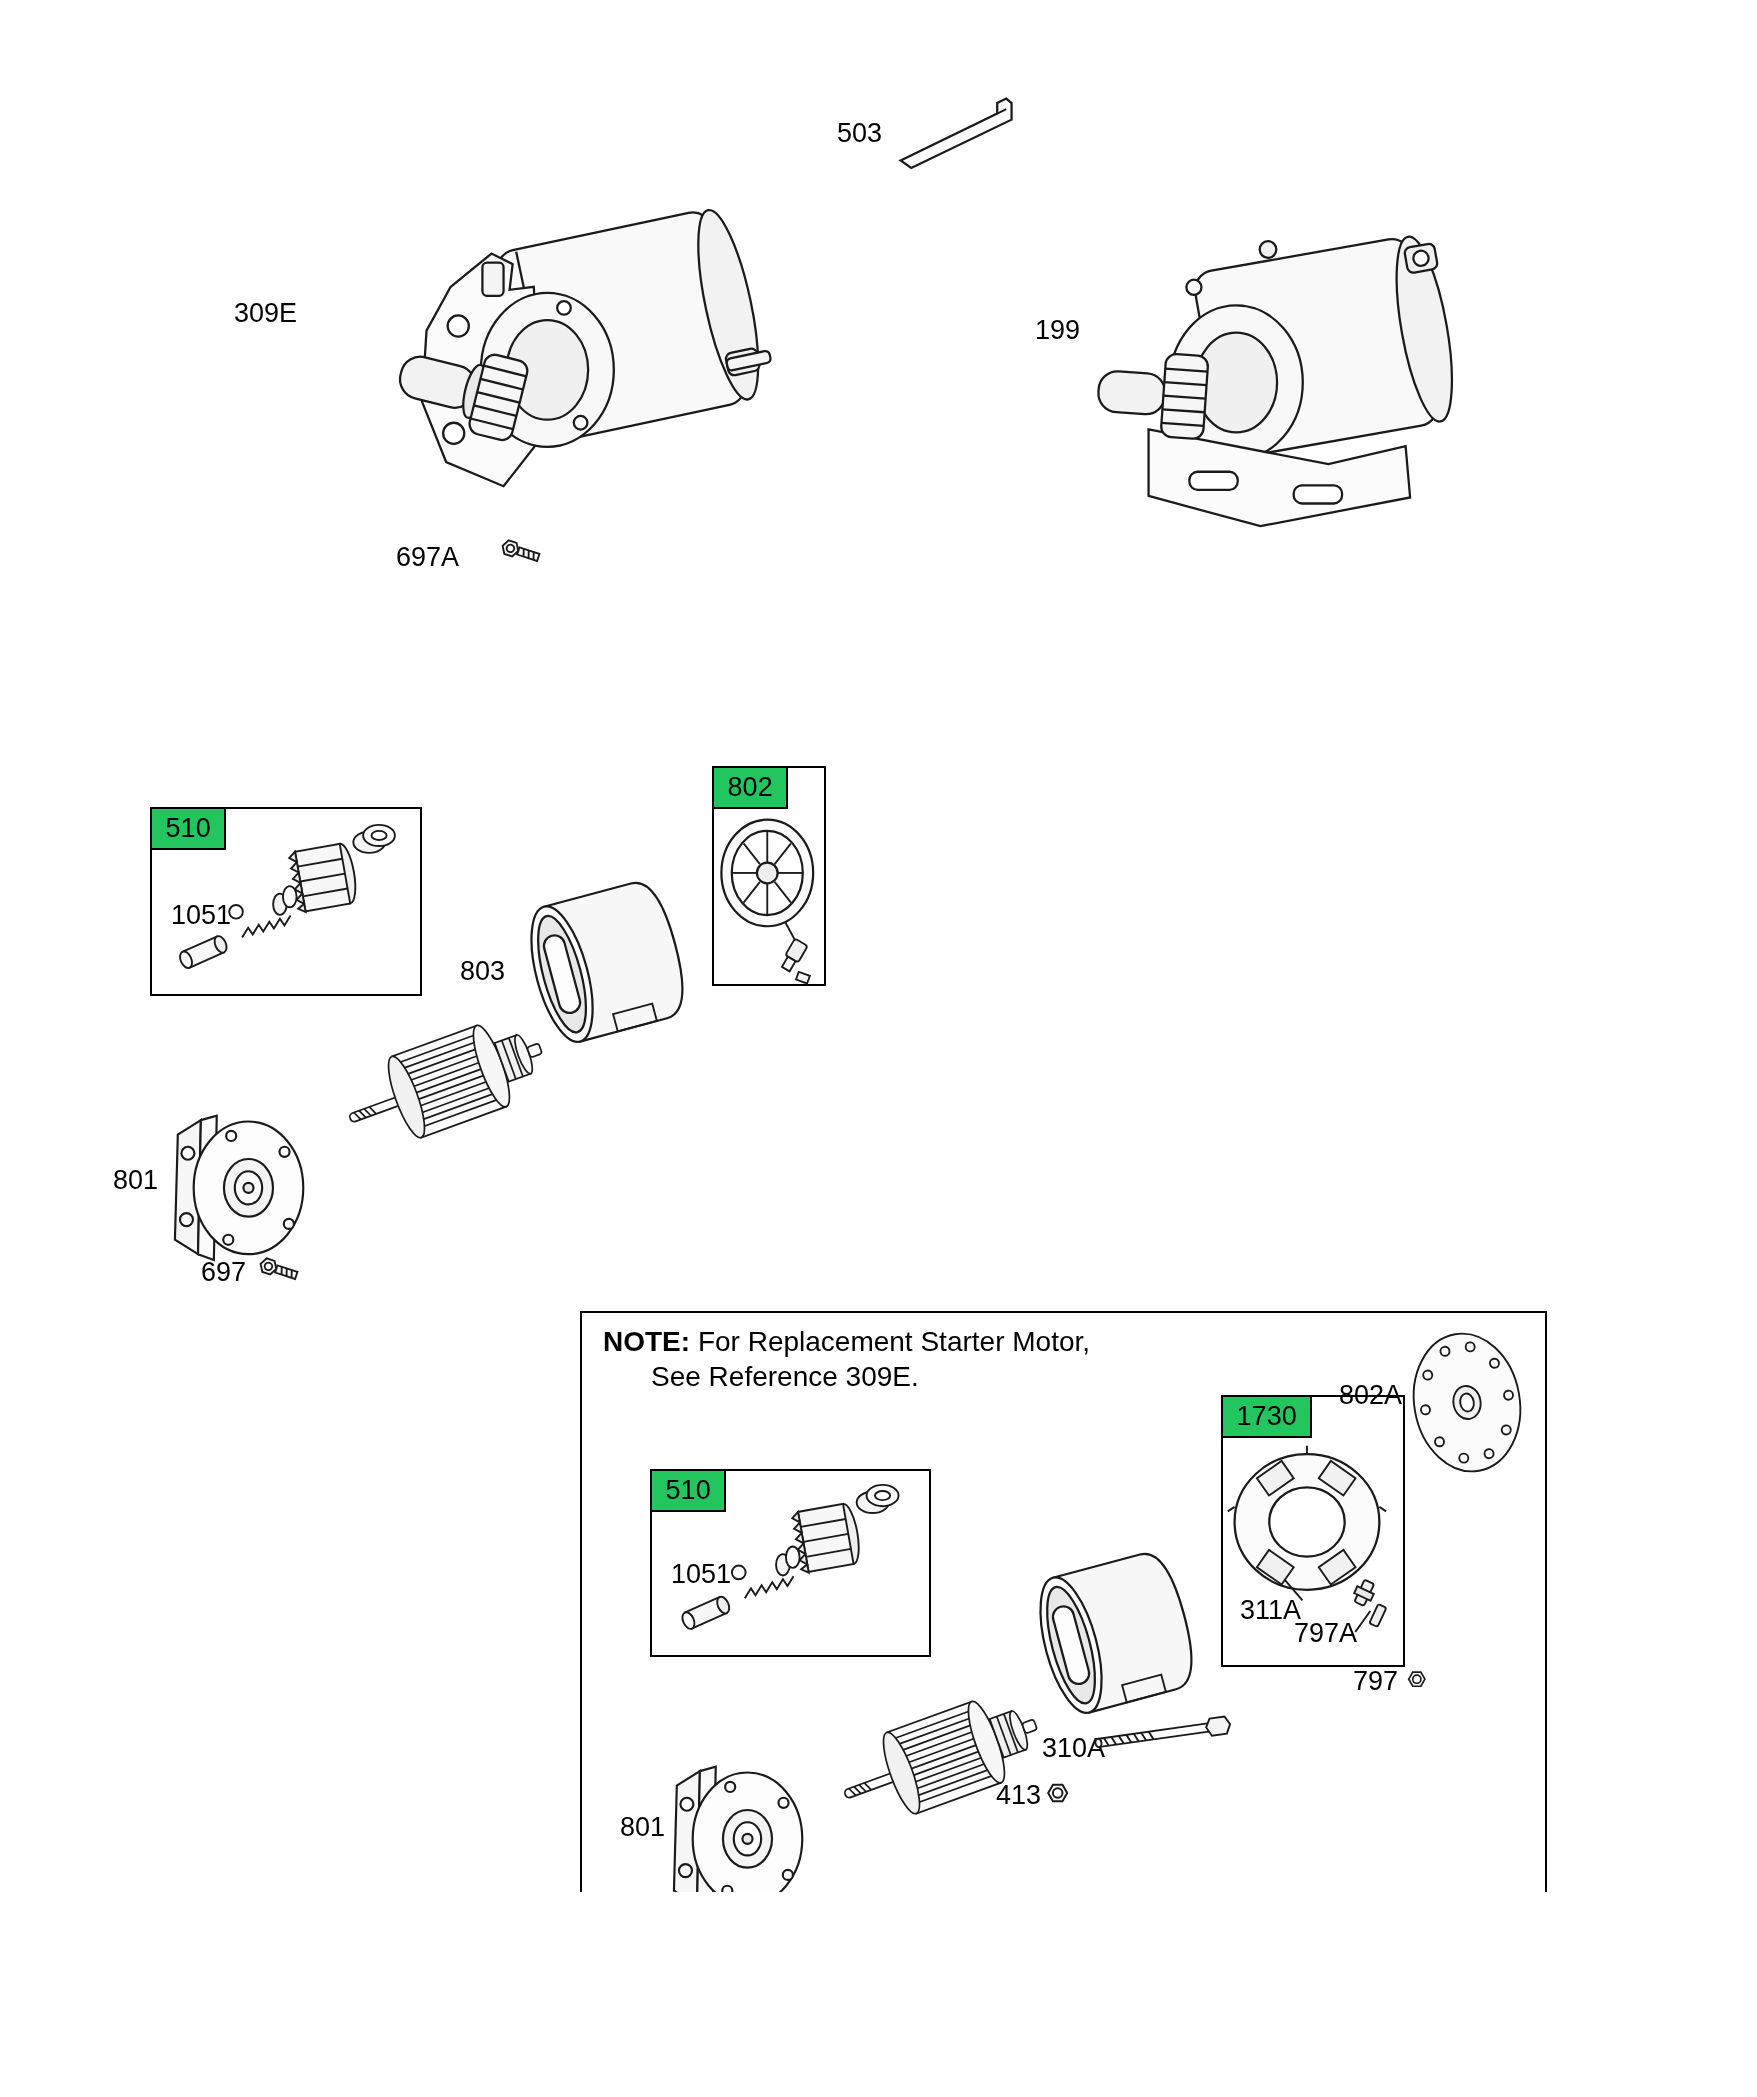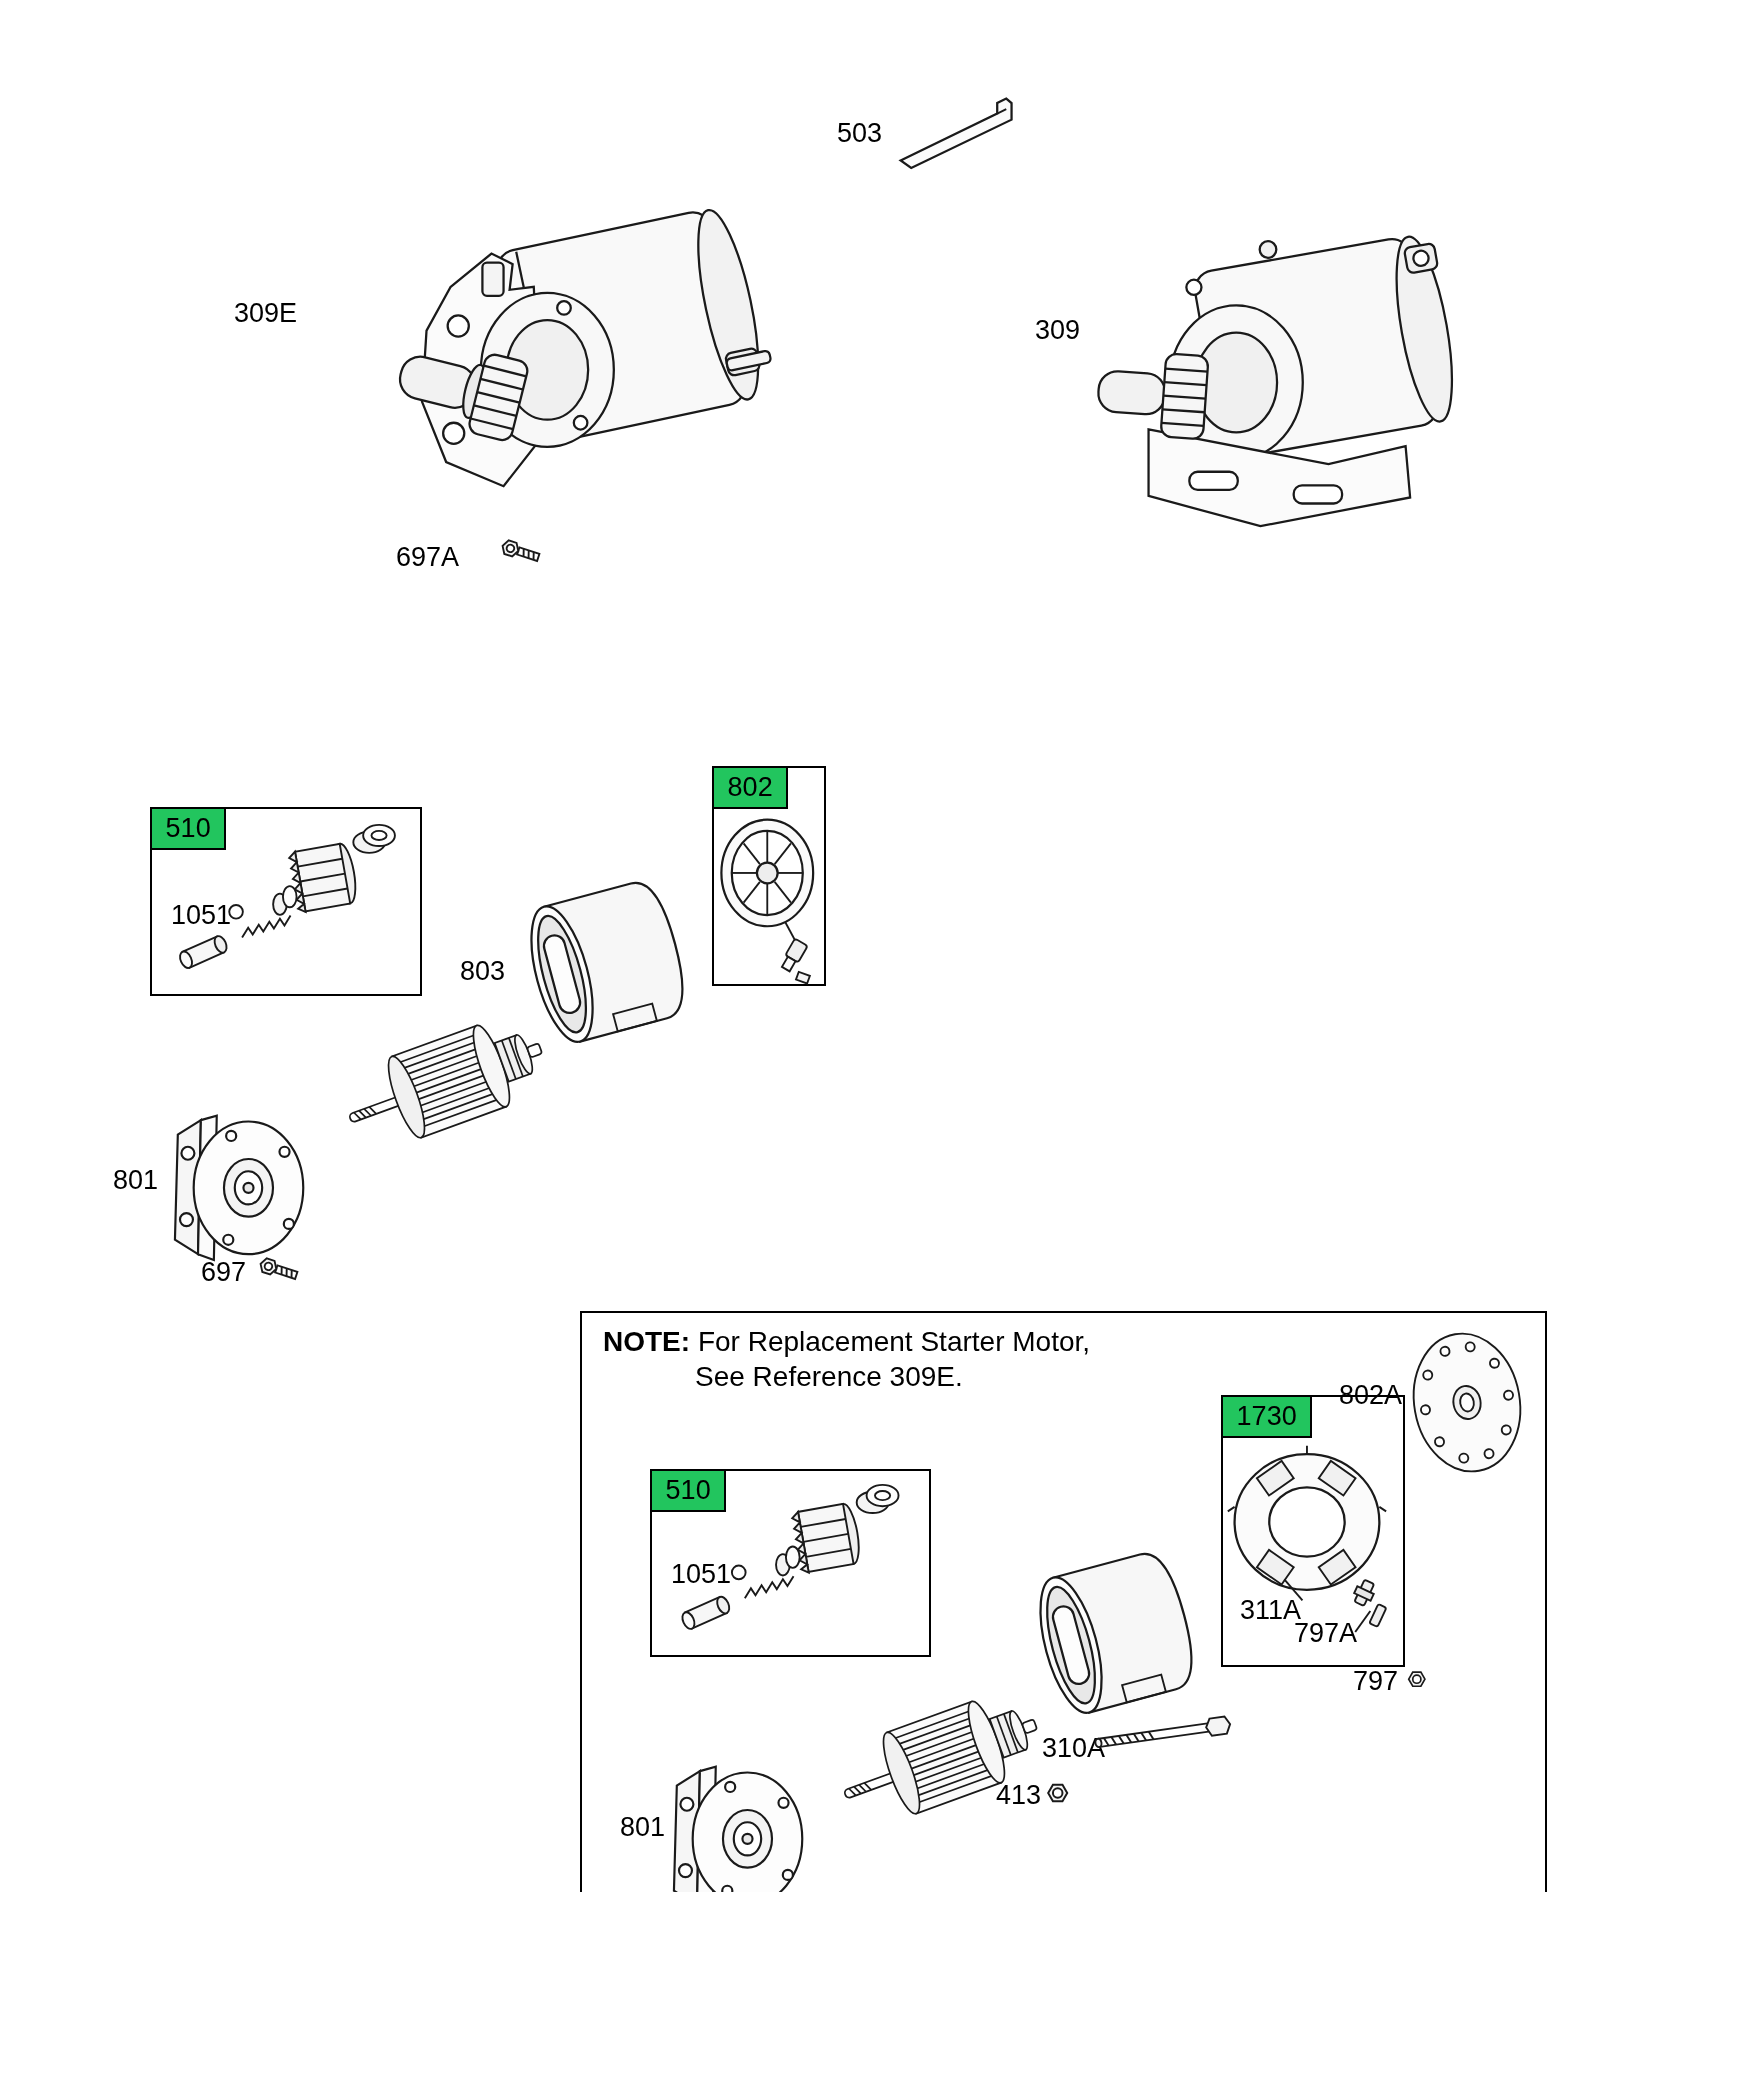--- a/index.html
+++ b/index.html
@@ -147,21 +147,21 @@
         <rect x="192" y="250" width="58" height="108" rx="14" fill="#f6f6f6"></rect>
         <line x1="192" y1="268" x2="250" y2="268"></line>
         <line x1="192" y1="286" x2="250" y2="286"></line>
         <line x1="192" y1="304" x2="250" y2="304"></line>
         <line x1="192" y1="322" x2="250" y2="322"></line>
         <line x1="192" y1="340" x2="250" y2="340"></line>
       </g>
     </g>
   </svg>
 
-  <div class="callout" style="left:1035px;top:316px">309</div>
+  <div class="callout" style="left:1035px;top:316px">199</div>
   <svg class="part" style="left:1079px;top:195px" width="378" height="363" viewBox="0 0 500 480">
     <g stroke="#1a1a1a" stroke-width="3" fill="#fdfdfd">
       <g transform="rotate(-10 300 210)">
         <rect x="170" y="80" width="290" height="250" rx="26" fill="#f9f9f9"></rect>
         <ellipse cx="460" cy="205" rx="30" ry="124" fill="#f2f2f2"></ellipse>
         <rect x="452" y="95" width="40" height="34" rx="8" fill="#efefef"></rect>
         <circle cx="472" cy="112" r="10" fill="#ffffff"></circle>
       </g>
       <ellipse cx="208" cy="248" rx="88" ry="102" fill="#f8f8f8"></ellipse>
       <ellipse cx="208" cy="248" rx="54" ry="66" fill="#f0f0f0"></ellipse>
@@ -239,21 +239,21 @@
       <use href="#sym-bolt" xlink:href="#sym-bolt"></use>
     </svg>
 
   <div class="frame" style="left:580px;top:1311px;width:967px;height:630px"></div>
 
   <div class="note" style="left:603px;top:1324px">
     <div>
       <span class="note-label">NOTE:</span>
       <span>For Replacement Starter Motor,</span>
     </div>
-    <div style="margin-left:92px">See Reference 309E.</div>
+    <div style="margin-left:48px">See Reference 309E.</div>
   </div>
 
   <div class="callout" style="left:1339px;top:1381px">802A</div>
   <svg class="part" style="left:1403px;top:1327px" width="128" height="151" viewBox="0 0 170 200">
     <g transform="rotate(-10 85 100)" stroke="#1a1a1a" stroke-width="2.5" fill="#fbfbfb">
       <ellipse cx="85" cy="100" rx="70" ry="92"></ellipse>
       <circle cx="141" cy="100" r="6" fill="#ffffff"></circle>
       <circle cx="130" cy="145" r="6" fill="#ffffff"></circle>
       <circle cx="102" cy="172" r="6" fill="#ffffff"></circle>
       <circle cx="68" cy="172" r="6" fill="#ffffff"></circle>

